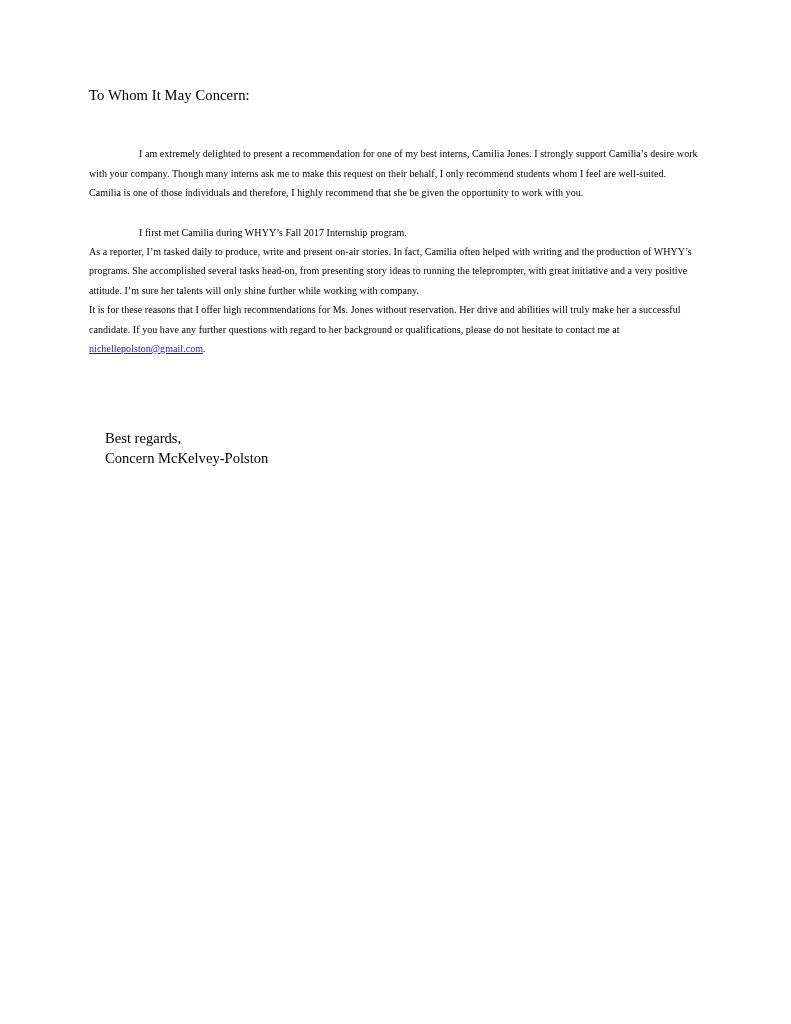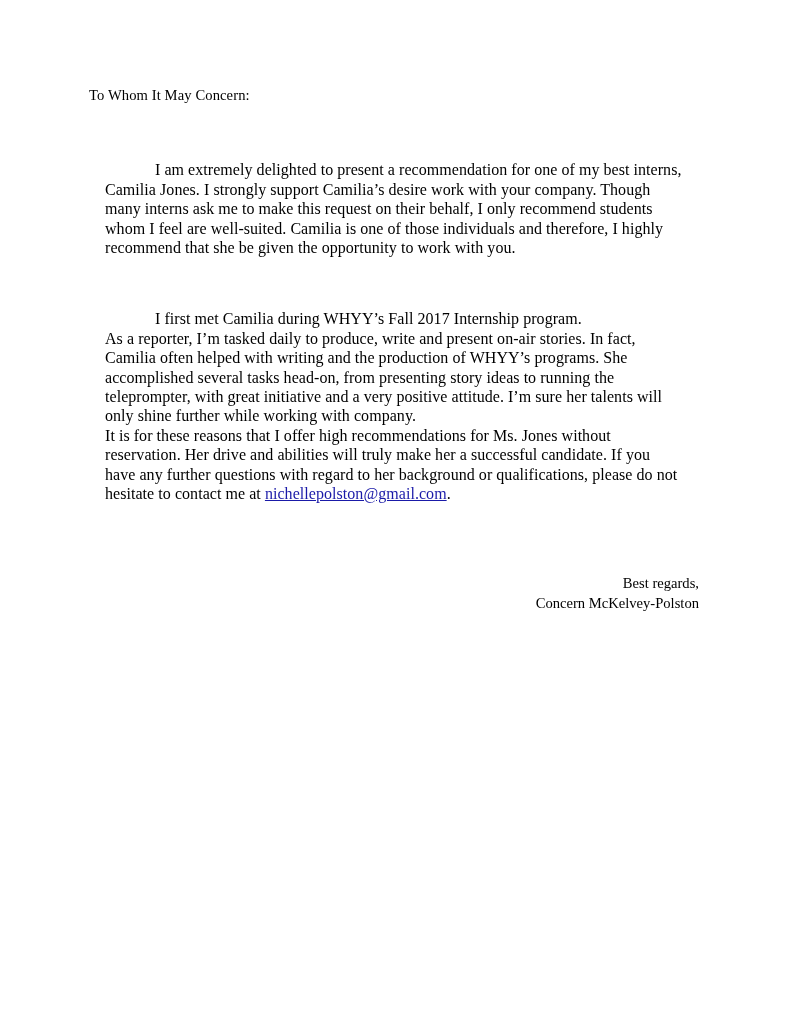--- a/index.html
+++ b/index.html
@@ -29,38 +29,37 @@
     top: 88px;
     width: 610px;
   }
   .salutation {
     font-size: 14.6px;
     line-height: 1.05;
     margin: 0 0 0 0;
     letter-spacing: 0.1px;
   }
   .para {
-    font-size: 16px;
+    font-size: 10px;
     line-height: 19.4px;
-    margin: 16px;
+    margin: 0;
     text-align: left;
     letter-spacing: 0.05px;
   }
   .para .indent {
     display: inline-block;
     width: 50px;
   }
   .gap-1 { height: 41px; }
   .gap-2 { height: 20px; }
   .gap-3 { height: 55px; }
   .closing {
     font-size: 14.6px;
     line-height: 19.4px;
-    margin: 0;
-    text-align: right;
+    margin: 16px;
   }
   .email-link {
     color: #1a1aa8;
   }
 </style>
 </head>
 <body>
 
 <div class="page">
   <div class="letter-body">

